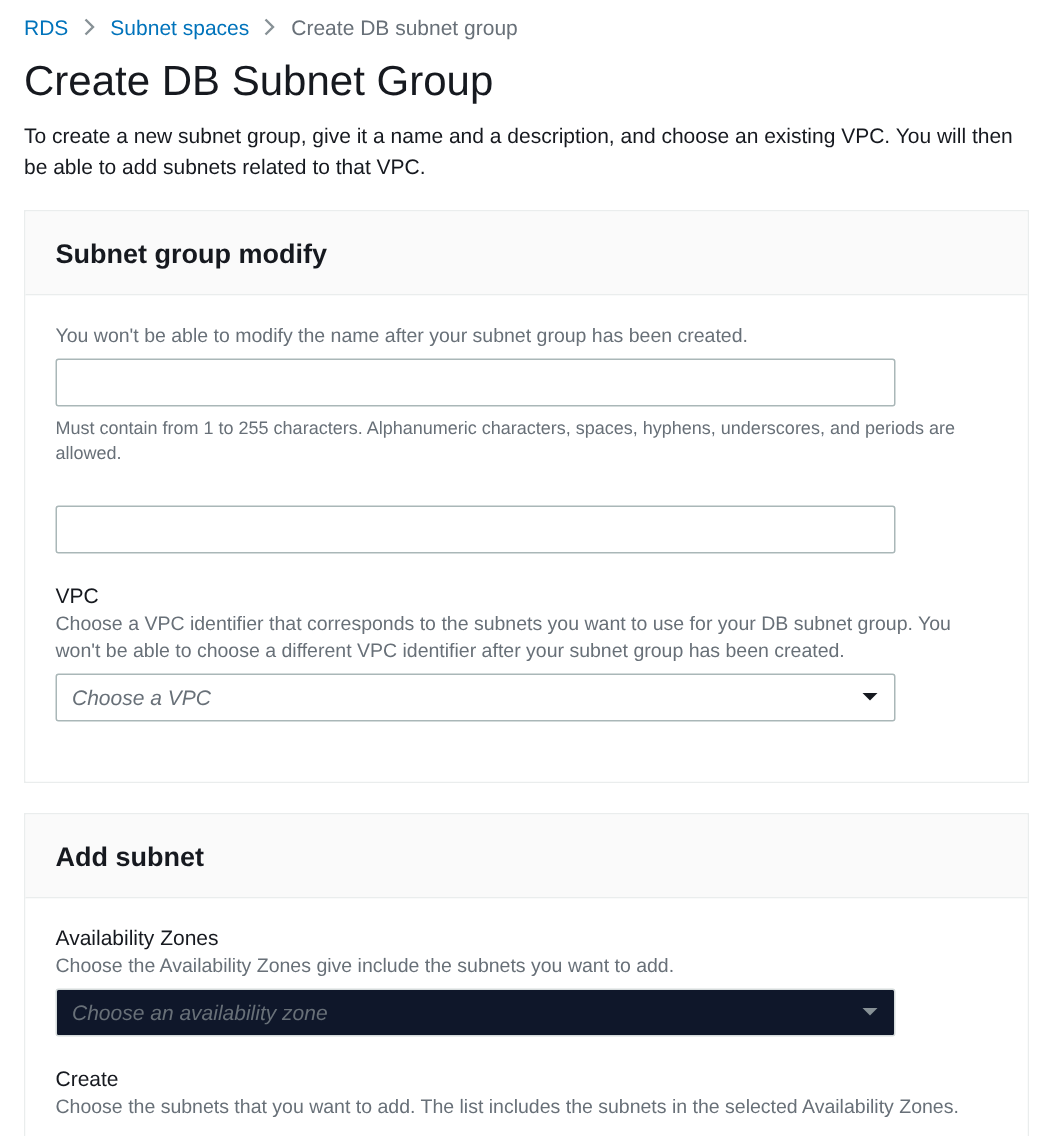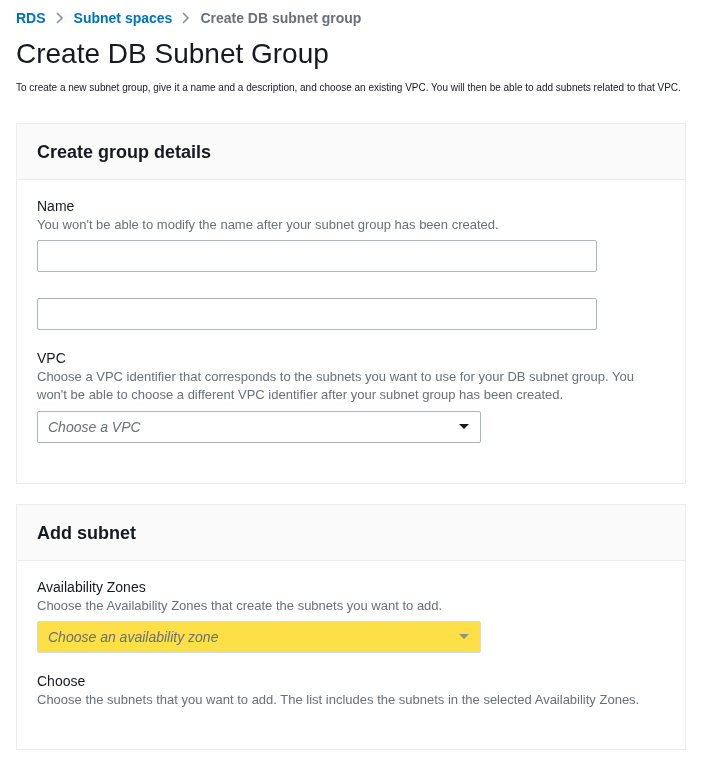--- a/index.html
+++ b/index.html
@@ -10,36 +10,35 @@
     font-size: 14px;
     padding: 10px 16px;
     width: 702px;
   }
   .breadcrumb {
     display: flex;
     align-items: center;
     gap: 10px;
     font-size: 14px;
     margin-bottom: 12px;
-    font-weight: bold;
   }
   .breadcrumb a { color: #0073bb; text-decoration: none; cursor: pointer; }
   .bc-sep { color: #879196; display: inline-flex; }
   .bc-current { color: #687078; }
   h1.page-title {
     font-size: 28px;
     font-weight: 400;
     color: #16191f;
     margin-bottom: 10px;
   }
   .page-desc {
-    font-size: 10px;
+    font-size: 14px;
     color: #16191f;
     line-height: 1.5;
-    margin-bottom: 28px;
+    margin-bottom: 18px;
   }
   .panel {
     border: 1px solid #eaeded;
     background: #ffffff;
     margin-bottom: 20px;
   }
   .panel-header {
     padding: 18px 20px 16px 20px;
     border-bottom: 1px solid #eaeded;
     background: #fafafa;
@@ -77,34 +76,34 @@
     width: 560px;
     max-width: 100%;
     height: 32px;
     padding: 4px 8px;
     font-size: 14px;
     border: 1px solid #aab7b8;
     border-radius: 2px;
     background: #ffffff;
   }
   .select {
-    width: 444px;
+    width: 560px;
     max-width: 100%;
     height: 32px;
     padding: 4px 10px;
     border: 1px solid #aab7b8;
     border-radius: 2px;
     background: #ffffff;
     display: flex;
     align-items: center;
     justify-content: space-between;
     cursor: pointer;
   }
   .select.disabled {
-    background: #fde047;
+    background: #0f172a;
     border-color: #d5dbdb;
     cursor: default;
   }
   .select-placeholder {
     color: #687078;
     font-style: italic;
     font-size: 14px;
   }
   .select.disabled .caret svg path { fill: #879196; }
   .caret { display: inline-flex; }
@@ -126,28 +125,28 @@
       </svg>
   </span>
   <span class="bc-current">Create DB subnet group</span>
 </nav>
 
 <h1 class="page-title">Create DB Subnet Group</h1>
 <p class="page-desc">To create a new subnet group, give it a name and a description, and choose an existing VPC. You will then be able to add subnets related to that VPC.</p>
 
 <section class="panel">
   <div class="panel-header">
-    <h2>Create group details</h2>
+    <h2>Subnet group modify</h2>
   </div>
   <div class="panel-body">
 
     <div class="field">
-      <div class="field-label">Name</div>
       <div class="field-hint">You won't be able to modify the name after your subnet group has been created.</div>
       <input type="text" class="text-input" value="" style="">
+      <div class="field-constraint">Must contain from 1 to 255 characters. Alphanumeric characters, spaces, hyphens, underscores, and periods are allowed.</div>
     </div>
 
     <div class="field">
       <div style="height:6px"></div>
       <input type="text" class="text-input" value="" style="">
     </div>
 
     <div class="field">
       <div class="field-label">VPC</div>
       <div class="field-hint">Choose a VPC identifier that corresponds to the subnets you want to use for your DB subnet group. You won't be able to choose a different VPC identifier after your subnet group has been created.</div>
@@ -165,31 +164,31 @@
 </section>
 
 <section class="panel">
   <div class="panel-header">
     <h2>Add subnet</h2>
   </div>
   <div class="panel-body">
 
     <div class="field">
       <div class="field-label">Availability Zones</div>
-      <div class="field-hint">Choose the Availability Zones that create the subnets you want to add.</div>
+      <div class="field-hint">Choose the Availability Zones give include the subnets you want to add.</div>
       <div class="select disabled">
         <span class="select-placeholder">Choose an availability zone</span>
         <span class="caret">
           <svg width="12" height="8" viewBox="0 0 12 8">
               <path d="M1 1 L6 6 L11 1 Z" fill="#879196"></path>
             </svg>
         </span>
       </div>
     </div>
 
     <div class="field">
-      <div class="field-label">Choose</div>
+      <div class="field-label">Create</div>
       <div class="field-hint">Choose the subnets that you want to add. The list includes the subnets in the selected Availability Zones.</div>
 
     </div>
 
   </div>
 </section>
 
 </body></html>

